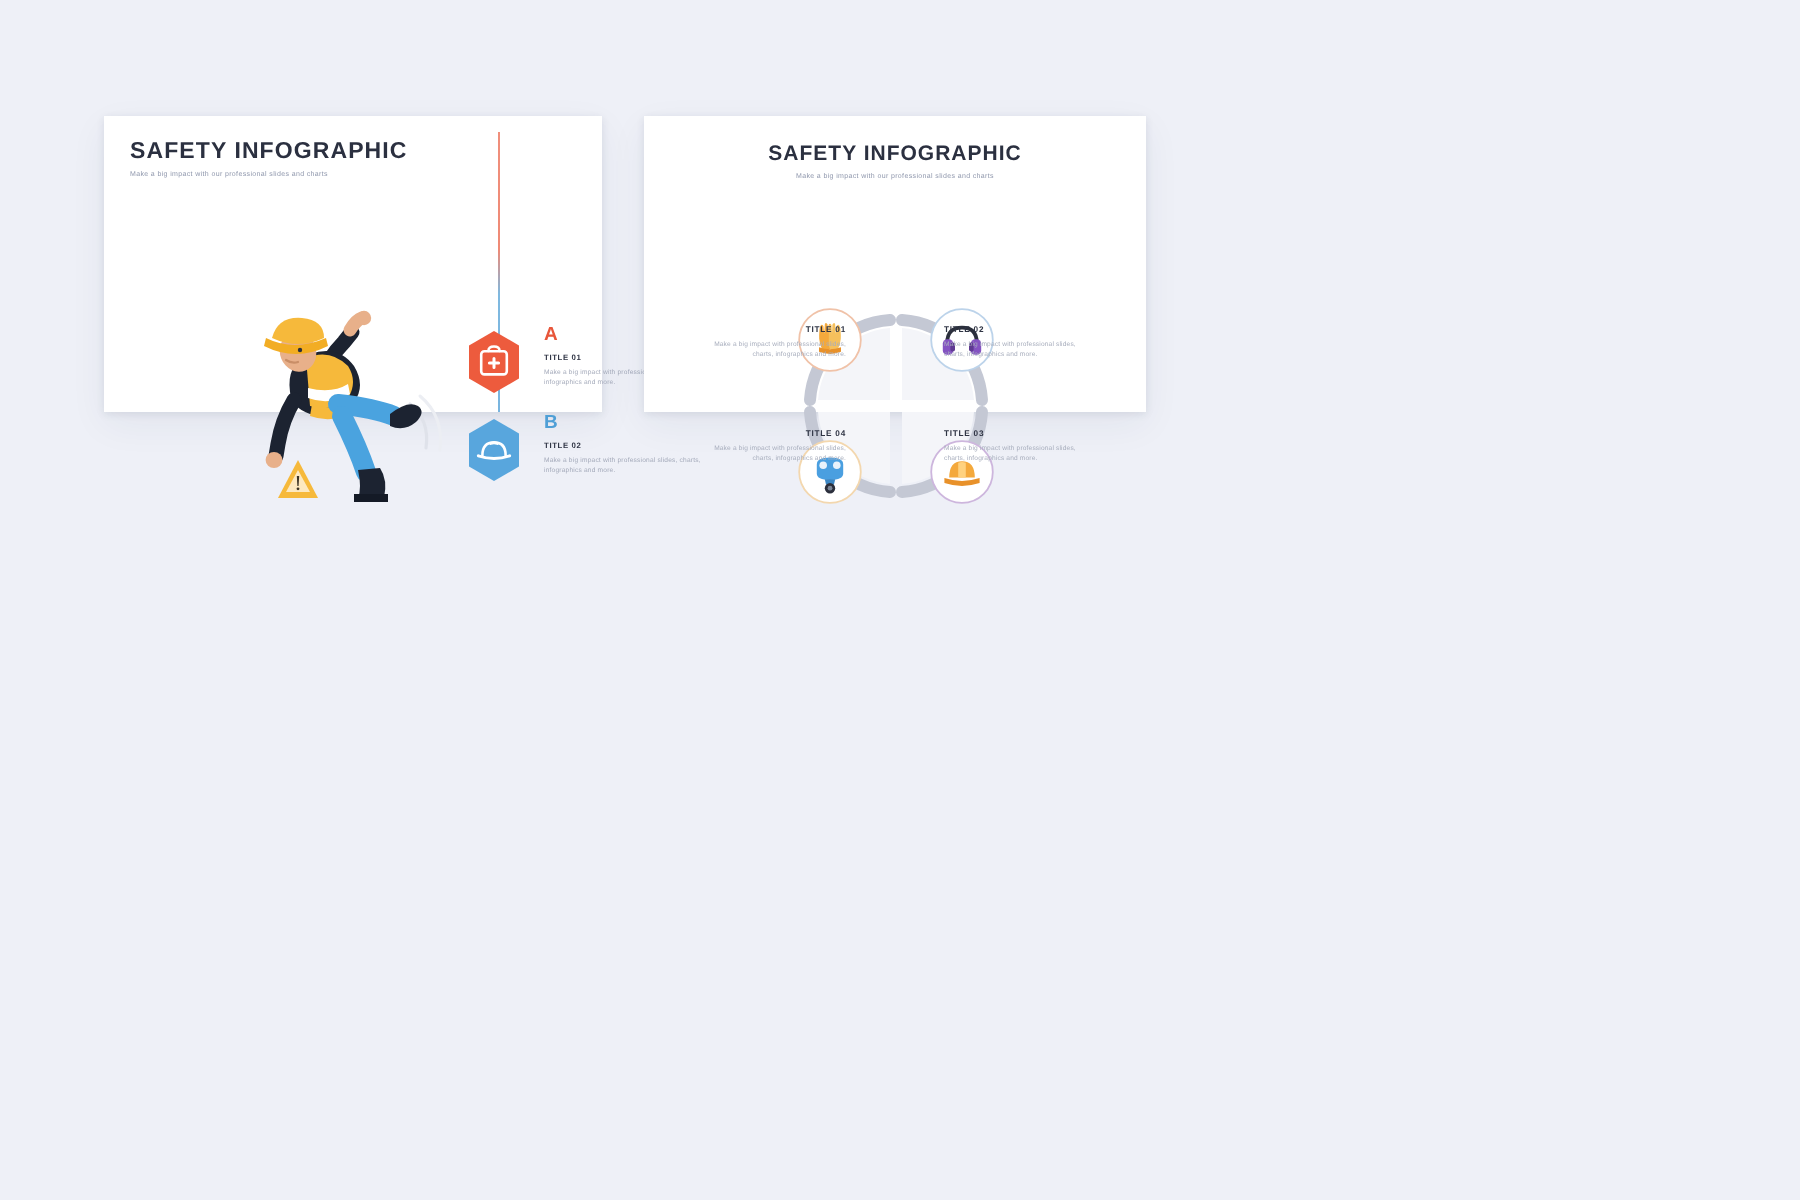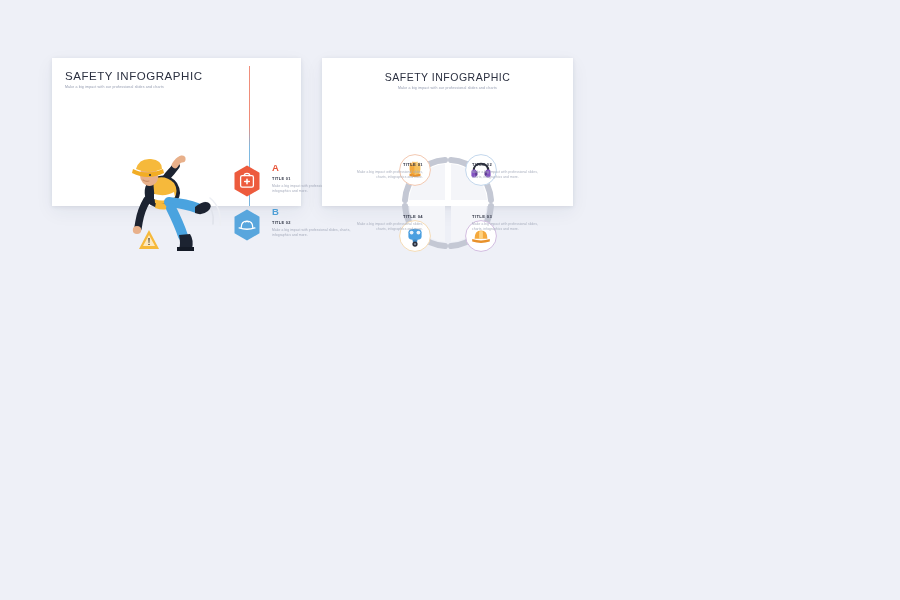--- a/index.html
+++ b/index.html
@@ -22,21 +22,21 @@
 
   
   #slide-left  { left: 52px;  top: 58px; width: 249px; height: 148px; }
   #slide-right { left: 322px; top: 58px; width: 251px; height: 148px; }
 
   .hdr-left { position: absolute; left: 13px; top: 12px; }
   .hdr-center { position: absolute; left: 0; right: 0; top: 13px; text-align: center; }
 
   .title-main {
     font-size: 11.5px;
-    font-weight: normal;
+    font-weight: bold;
     letter-spacing: 0.55px;
     color: #2b3040;
     white-space: nowrap;
   }
   #slide-right .title-main { font-size: 10.5px; letter-spacing: 0.5px; }
 
   .title-sub {
     font-size: 3.5px;
     color: #9098ad;
     letter-spacing: 0.18px;

